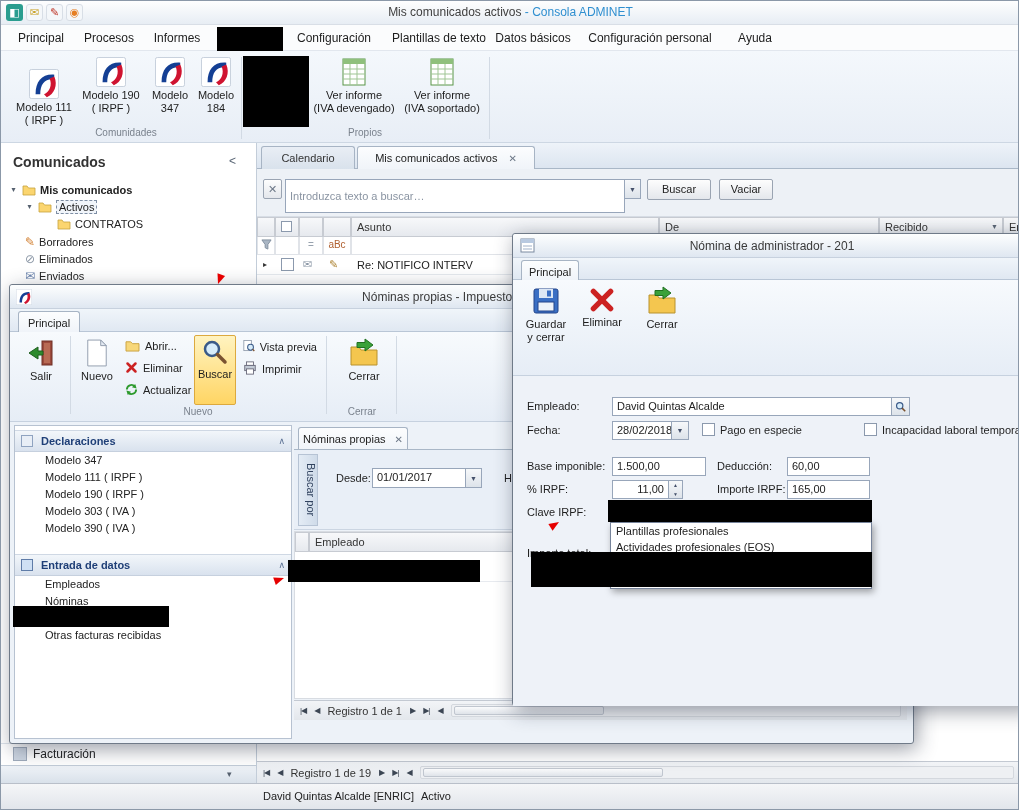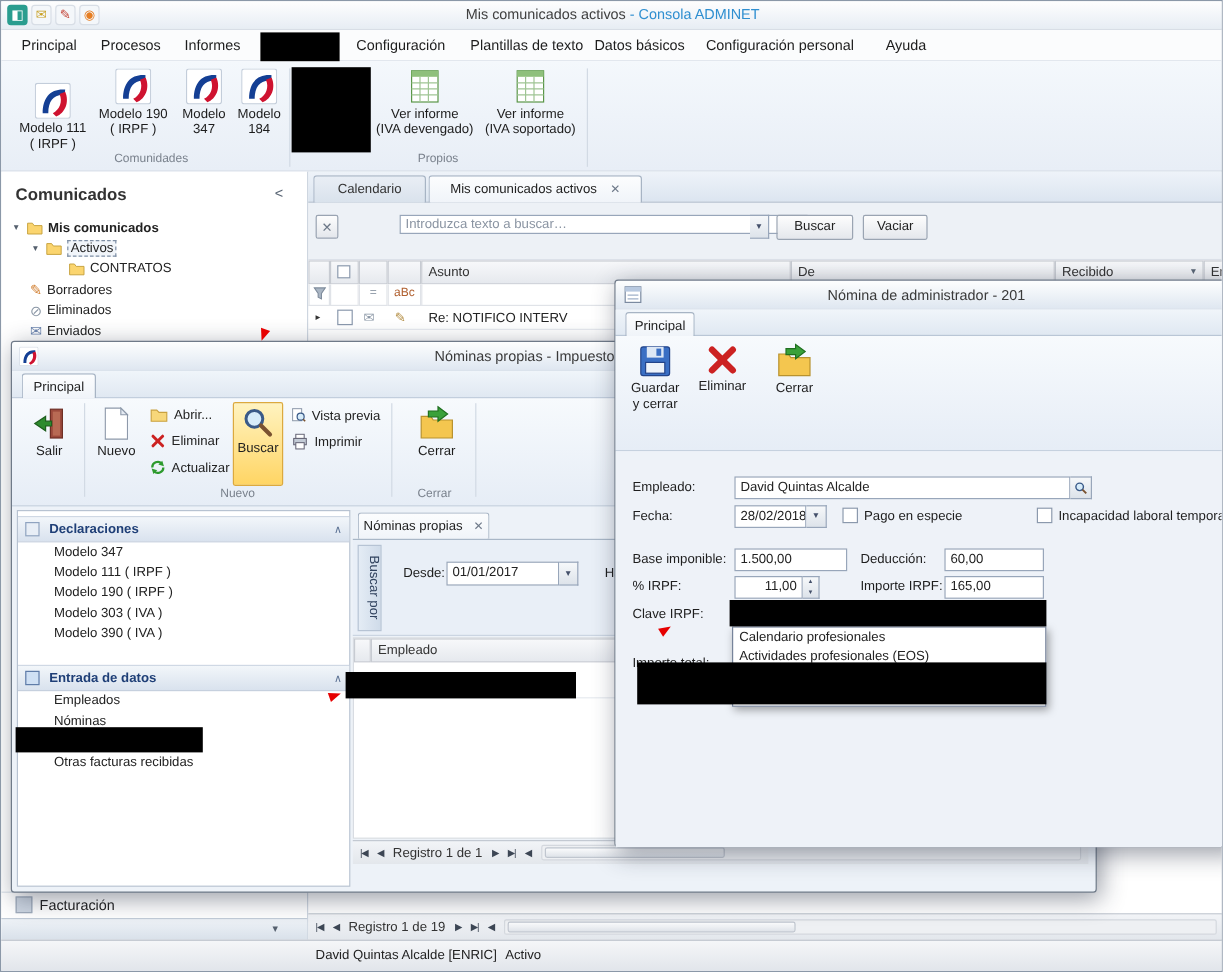--- a/index.html
+++ b/index.html
@@ -226,21 +226,21 @@
   <div class="abs tabrow" style="left:256px;top:142px;width:763px;height:26px">
     <div class="abs tab inactive" style="left:4px;top:3px;width:94px">Calendario</div>
     <div class="abs tab" style="left:100px;top:3px;width:178px">
       <span>Mis comunicados activos</span>
       <span style="margin-left:8px;color:#6d7888;font-size:10px">✕</span>
     </div>
   </div>
 
   <div class="abs searchpanel" style="left:256px;top:168px;width:763px;height:48px">
     <div class="abs btn" style="left:6px;top:10px;width:19px;height:20px;color:#6d7888">✕</div>
-    <input class="search-input" style="left: 28px; top: 10px; width: 340px; height: 16px; margin-left: 48px;" placeholder="Introduzca texto a buscar…">
+    <input class="search-input" style="left: 28px; top: 10px; width: 340px; height: 34px;" placeholder="Introduzca texto a buscar…">
     <div class="abs ddbtn" style="left:368px;top:10px;width:16px;height:20px;border:1px solid #98a6ba;border-left:none">▼</div>
     <div class="abs btn" style="left:390px;top:10px;width:64px;height:21px">Buscar</div>
     <div class="abs btn" style="left:462px;top:10px;width:54px;height:21px">Vaciar</div>
   </div>
 
   <div class="abs" style="left:256px;top:216px;width:763px;height:544px;background:#fff">
 
     <div class="abs gh" style="left:0;top:0;width:18px;height:20px"></div>
     <div class="abs gh" style="left:18px;top:0;width:24px;height:20px"><span class="cbx" style="display:inline-block;width:11px;height:11px"></span></div>
     <div class="abs gh" style="left:42px;top:0;width:24px;height:20px"></div>
@@ -508,21 +508,21 @@
       <span class="abs lbl" style="left:204px;top:107px">Importe IRPF:</span>
       <div class="abs field" style="left:274px;top:104px;width:83px;height:19px">165,00</div>
 
       <span class="abs lbl" style="left:14px;top:130px">Clave IRPF:</span>
       <div class="abs field" style="left:99px;top:127px;width:241px;height:19px">Cuenta ajena</div>
       <div class="abs ddbtn gold" style="left:340px;top:127px;width:17px;height:19px;border:1px solid #d9a93e">▼</div>
 
       <span class="abs lbl" style="left:14px;top:171px">Importe total:</span>
 
       <div class="abs dd" style="left:97px;top:146px;width:262px;height:67px;z-index:5">
-        <div class="dd-opt">Calendario profesionales</div>
+        <div class="dd-opt">Plantillas profesionales</div>
         <div class="dd-opt">Actividades profesionales (EOS)</div>
         <div class="dd-opt sel">Cuenta ajena</div>
         <div class="dd-opt">Cuenta ajena ( incapacidad laboral )</div>
       </div>
     </div>
   </div>
 
   <svg class="abs" style="left:0;top:0;z-index:100;pointer-events:none" width="1019" height="810">
     <rect x="216" y="26" width="66" height="24" class="ann"></rect>
     <rect x="242" y="55" width="66" height="71" class="ann"></rect>

